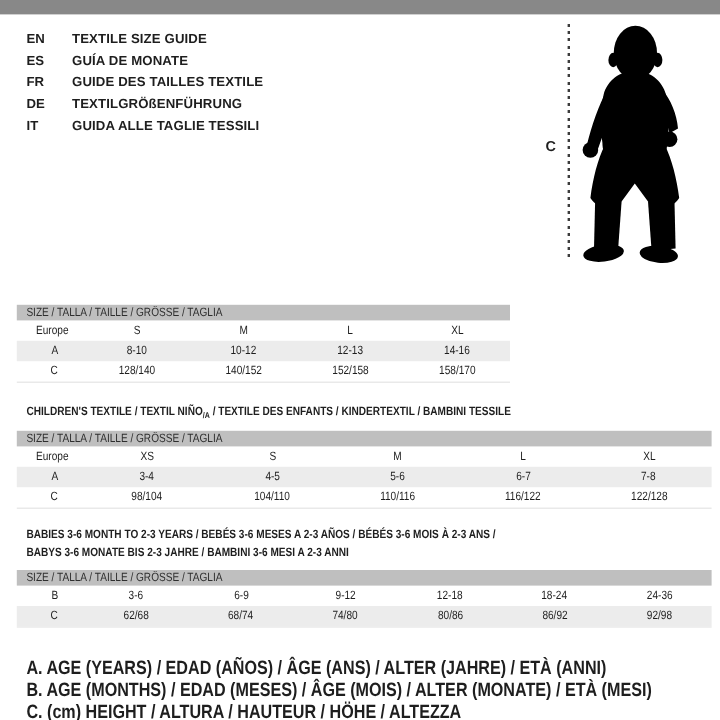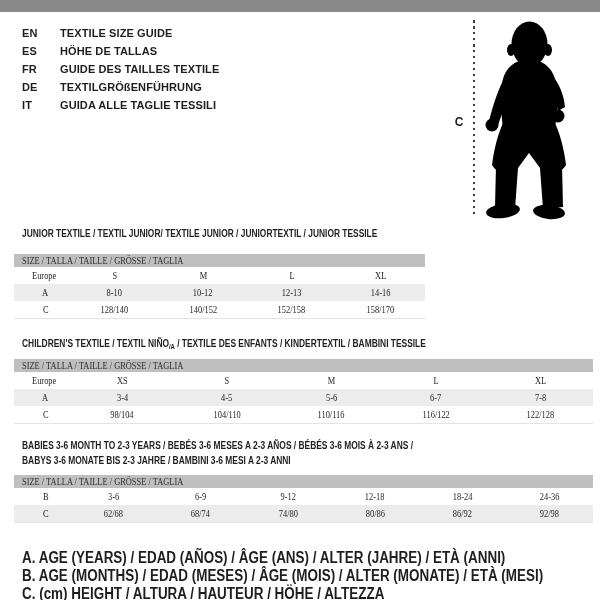--- a/index.html
+++ b/index.html
@@ -25,21 +25,21 @@
     background:repeating-linear-gradient(to bottom,#3c3c3c 0 2.5px,transparent 2.5px 6px);
   }
   .height-label { position:absolute; left:450px; top:103px; width:18px; text-align:center; font-weight:bold; font-size:12px; }
   .baby-svg { position:absolute; left:478px; top:5px; width:122px; height:212px; }
 
   
   .sec-title { position:absolute; left:22px; font-weight:bold; font-size:10px; white-space:nowrap; }
   .sub-txt { display:inline-block; font-size:7px; transform:translateY(2px); }
 
   
-  .stable { position:absolute; left:14px; border-bottom:1px solid #e4e4e4;font-family:Liberation Serif, serif; }
+  .stable { position:absolute; left:14px; border-bottom:1px solid #e4e4e4; }
   .t-junior   { top:242px; width:411px; }
   .t-children { top:347px; width:579px; }
   .t-babies   { top:463px; width:579px; }
   .size-bar {
     height:13px; background:var(--header-bar,#bfbfbf); display:flex; align-items:center;
     padding-left:8px; font-size:10px; color:#2e2e2e;
   }
   .trow { display:flex; height:17px; align-items:center; font-size:10px; }
   .trow.shaded { background:var(--shaded-row,#ececec); }
   .cell { flex:1; text-align:center; overflow:visible; }
@@ -54,21 +54,21 @@
 
 <div class="canvas">
 
   <div class="lang-block">
     <div class="lang-row">
       <span class="lang-code">EN</span>
       <span class="lang-label">TEXTILE SIZE GUIDE</span>
     </div>
     <div class="lang-row">
       <span class="lang-code">ES</span>
-      <span class="lang-label">HÖHE DE TALLAS</span>
+      <span class="lang-label">GUÍA DE MONATE</span>
     </div>
     <div class="lang-row">
       <span class="lang-code">FR</span>
       <span class="lang-label">GUIDE DES TAILLES TEXTILE</span>
     </div>
     <div class="lang-row">
       <span class="lang-code">DE</span>
       <span class="lang-label">TEXTILGRÖßENFÜHRUNG</span>
     </div>
     <div class="lang-row">
@@ -90,23 +90,20 @@
       <path d="M74,58 C81,66 86,78 87,90 L80,94 C77,82 72,70 68,62 Z"></path>
       <circle cx="80" cy="99" r="6.5"></circle>
       <path d="M26,104 L76,104 C82,116 86,132 88,148 C82,158 68,159 62,151 L51,136 L40,151 C34,159 20,158 14,148 C16,132 20,116 26,104 Z"></path>
       <path d="M18,148 L40,151 L37,192 L17,190 Z"></path>
       <path d="M62,151 L84,148 L85,190 L65,192 Z"></path>
       <ellipse cx="25" cy="194" rx="17" ry="7" transform="rotate(-7 25 194)"></ellipse>
       <ellipse cx="71" cy="195" rx="16" ry="7" transform="rotate(6 71 195)"></ellipse>
     </g>
   </svg>
 
-  <div class="sec-title" style="top:216px;">
-    <span class="cond condl">JUNIOR TEXTILE / TEXTIL JUNIOR/ TEXTILE JUNIOR / JUNIORTEXTIL / JUNIOR TESSILE</span>
-  </div>
   <div class="stable t-junior">
     <div class="size-bar">
       <span class="cond condl">SIZE / TALLA / TAILLE / GRÖSSE / TAGLIA</span>
     </div>
     <div class="trow">
       <div class="cell rowlabel"><span class="cond condl">Europe</span></div>
       <div class="cell"><span class="cond">S</span></div>
       <div class="cell"><span class="cond">M</span></div>
       <div class="cell"><span class="cond">L</span></div>
       <div class="cell"><span class="cond">XL</span></div>

